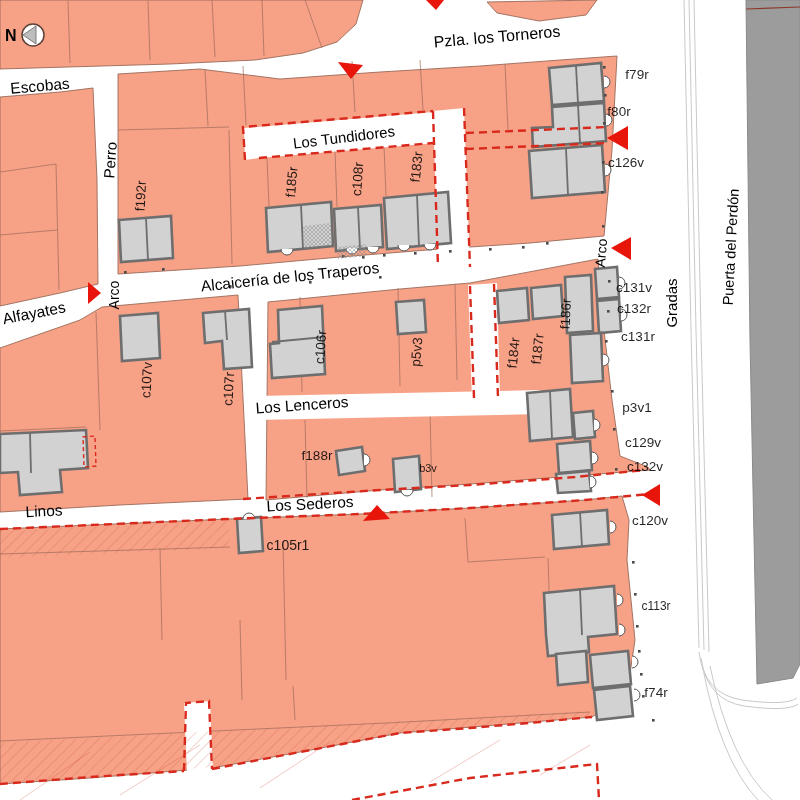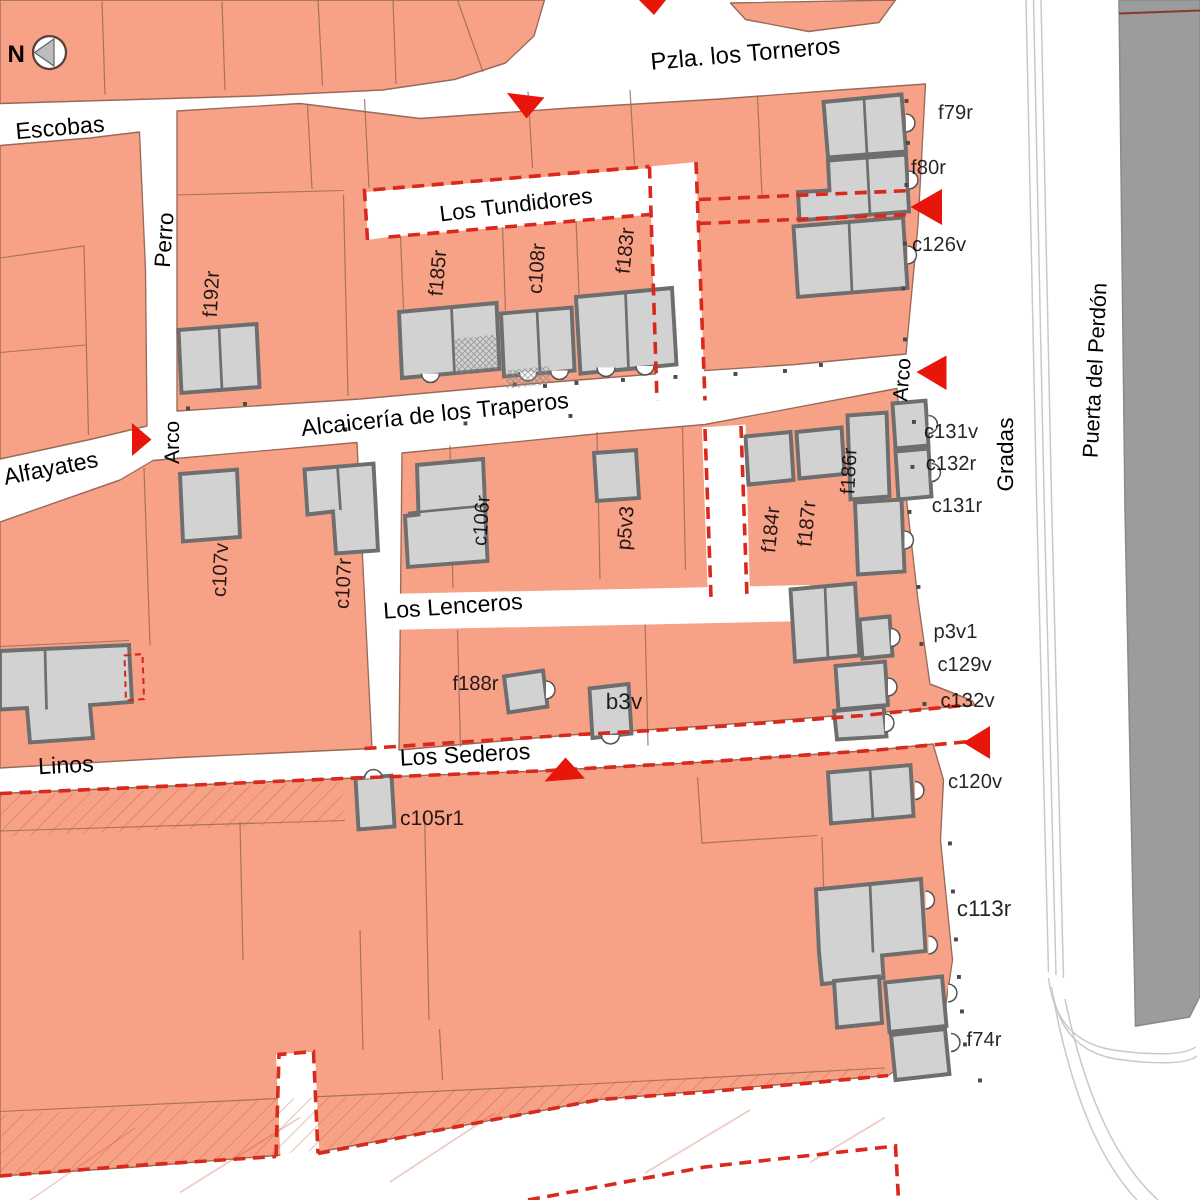--- a/index.html
+++ b/index.html
@@ -284,23 +284,23 @@
       <div class="map-label parcel" style="left: 634px; top: 288px; font-size: 13.5px; transform: translate(-50%, -50%) rotate(0deg);">c131v</div>
       <div class="map-label parcel" style="left: 634px; top: 309px; font-size: 13.5px; transform: translate(-50%, -50%) rotate(0deg);">c132r</div>
       <div class="map-label parcel" style="left: 638px; top: 337px; font-size: 13.5px; transform: translate(-50%, -50%) rotate(0deg); text-align: right;">c131r</div>
       <div class="map-label parcel" style="left: 566px; top: 314px; font-size: 13.5px; transform: translate(-50%, -50%) rotate(-87deg);">f186r</div>
       <div class="map-label parcel" style="left: 514px; top: 353px; font-size: 13.5px; transform: translate(-50%, -50%) rotate(-84deg);">f184r</div>
       <div class="map-label parcel" style="left: 538px; top: 349px; font-size: 13.5px; transform: translate(-50%, -50%) rotate(-84deg);">f187r</div>
       <div class="map-label parcel" style="left: 147px; top: 380px; font-size: 13.5px; transform: translate(-50%, -50%) rotate(-87deg);">c107v</div>
       <div class="map-label parcel" style="left: 229px; top: 389px; font-size: 13.5px; transform: translate(-50%, -50%) rotate(-87deg);">c107r</div>
       <div class="map-label parcel" style="left: 321px; top: 347px; font-size: 13.5px; transform: translate(-50%, -50%) rotate(-86deg);">c106r</div>
       <div class="map-label parcel" style="left: 417px; top: 352px; font-size: 13.5px; transform: translate(-50%, -50%) rotate(-85deg);">p5v3</div>
-      <div class="map-label parcel" style="left: 637px; top: 421px; font-size: 13.5px; transform: translate(-50%, -50%) rotate(0deg);">p3v1</div>
+      <div class="map-label parcel" style="left: 637px; top: 408px; font-size: 13.5px; transform: translate(-50%, -50%) rotate(0deg);">p3v1</div>
       <div class="map-label parcel" style="left: 643px; top: 443px; font-size: 13.5px; transform: translate(-50%, -50%) rotate(0deg);">c129v</div>
       <div class="map-label parcel" style="left: 645px; top: 467px; font-size: 13.5px; transform: translate(-50%, -50%) rotate(0deg);">c132v</div>
       <div class="map-label parcel" style="left: 650px; top: 521px; font-size: 13.5px; transform: translate(-50%, -50%) rotate(0deg);">c120v</div>
-      <div class="map-label parcel" style="left: 656px; top: 606px; font-size: 15px; transform: translate(-50%, -50%) rotate(0deg); text-align: right;">c113r</div>
+      <div class="map-label parcel" style="left: 656px; top: 606px; font-size: 12px; transform: translate(-50%, -50%) rotate(0deg); text-align: right;">c113r</div>
       <div class="map-label parcel" style="left: 656px; top: 693px; font-size: 13.5px; transform: translate(-50%, -50%) rotate(0deg);">f74r</div>
       <div class="map-label parcel" style="left: 317px; top: 456px; font-size: 13.5px; transform: translate(-50%, -50%) rotate(0deg);">f188r</div>
-      <div class="map-label parcel" style="left: 416px; top: 468px; font-size: 15px; transform: translate(-50%, -50%) rotate(0deg);">b3v</div>
+      <div class="map-label parcel" style="left: 428px; top: 468px; font-size: 11px; transform: translate(-50%, -50%) rotate(0deg);">b3v</div>
       <div class="map-label parcel" style="left: 288px; top: 545px; font-size: 14px; transform: translate(-50%, -50%) rotate(0deg);">c105r1</div>
     </div>
 </div>
 
 </body></html>

